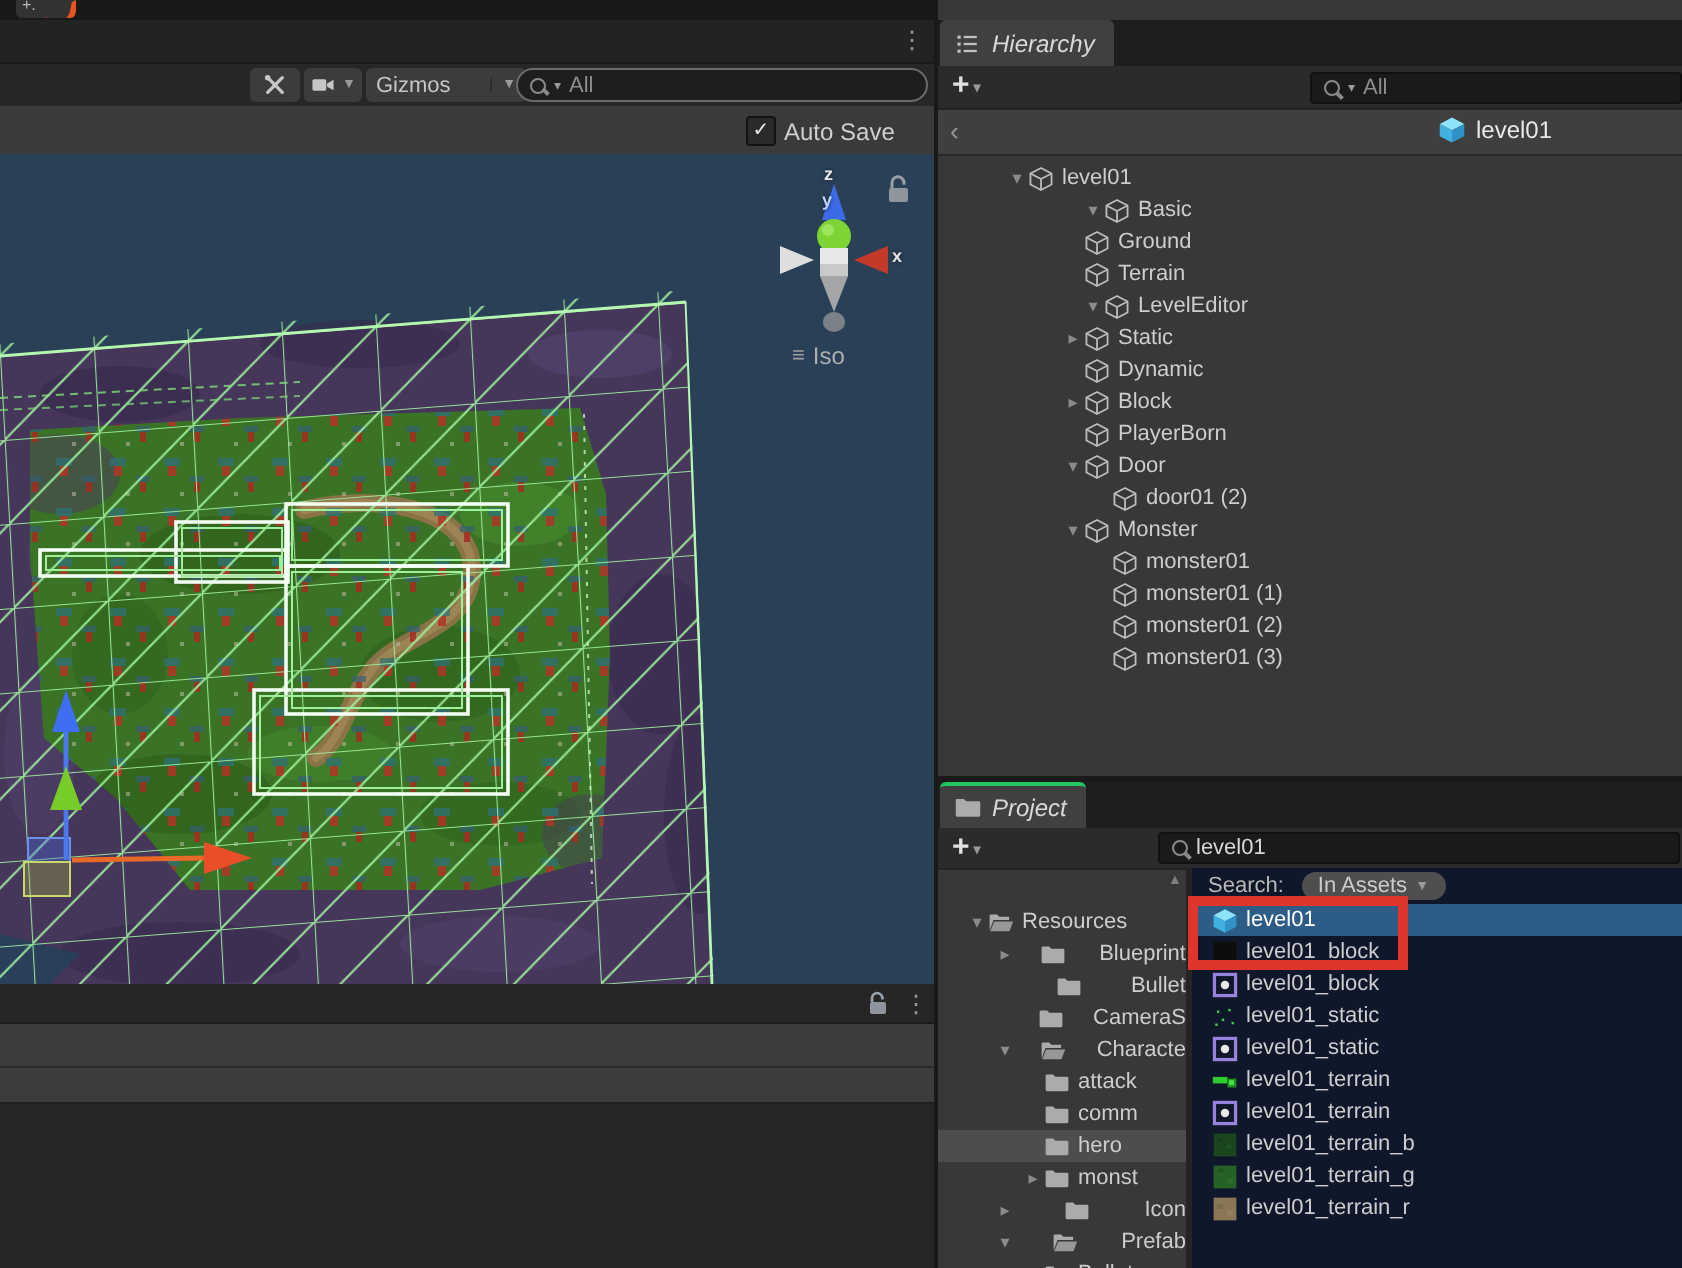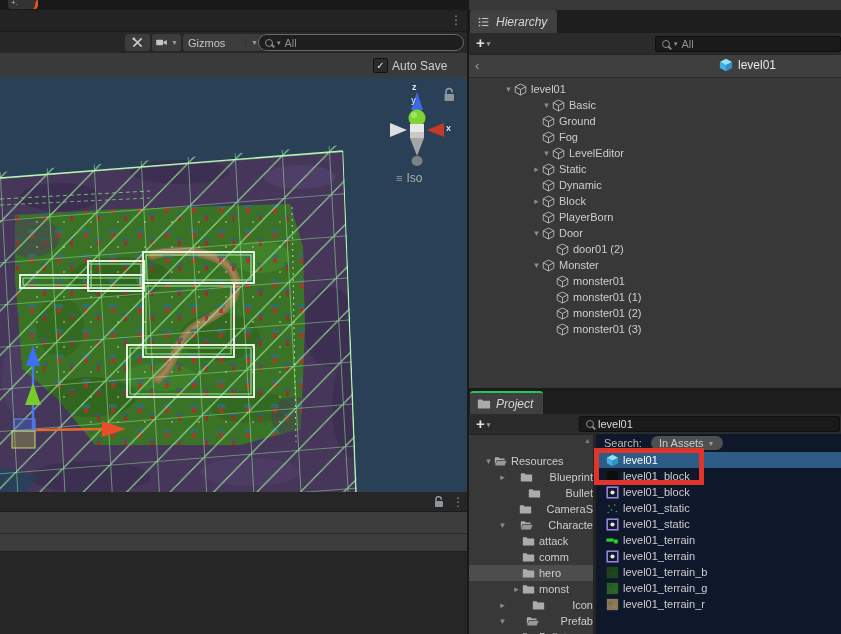--- a/index.html
+++ b/index.html
@@ -387,21 +387,21 @@
           <svg class="ic">
             <use href="#i-cube"></use>
           </svg>
           <span class="lbl">Ground</span>
         </div>
         <div class="trow" data-depth="2" data-arrow="none">
           <span class="arrow"></span>
           <svg class="ic">
             <use href="#i-cube"></use>
           </svg>
-          <span class="lbl">Fog</span>
+          <span class="lbl">Terrain</span>
         </div>
         <div class="trow" data-depth="1" data-arrow="down">
           <span class="arrow"></span>
           <svg class="ic">
             <use href="#i-cube"></use>
           </svg>
           <span class="lbl">LevelEditor</span>
         </div>
         <div class="trow" data-depth="2" data-arrow="right">
           <span class="arrow"></span>

